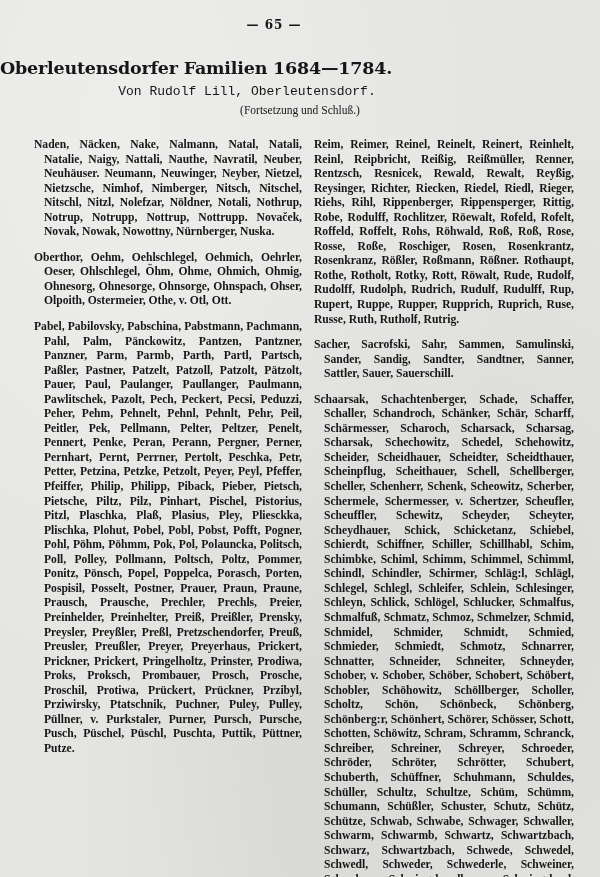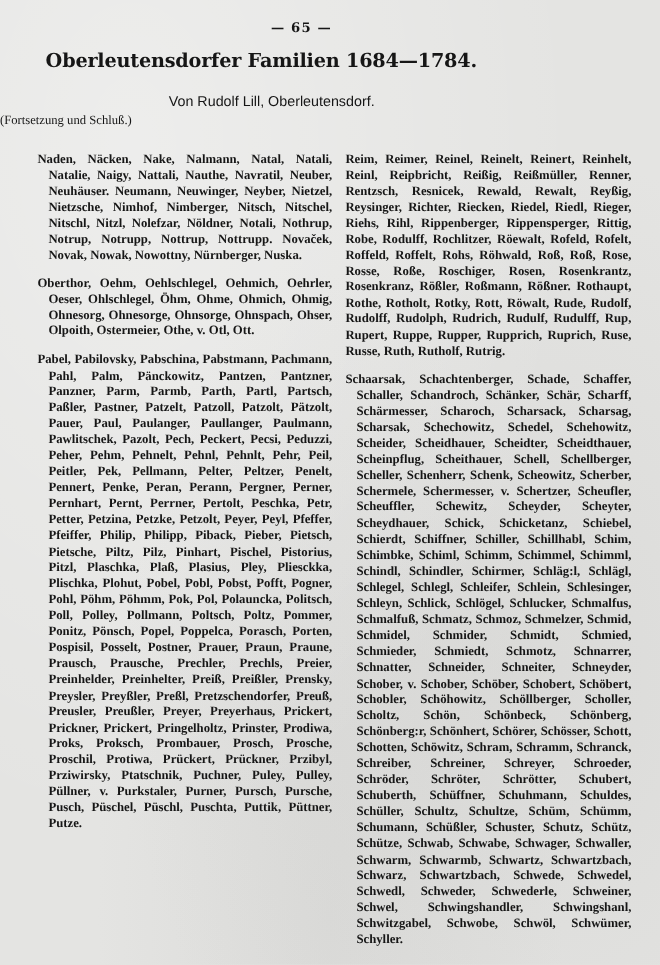--- a/index.html
+++ b/index.html
@@ -12,32 +12,32 @@
         radial-gradient(ellipse at 50% 95%, rgba(210,210,208,0.5), rgba(210,210,208,0) 50%);
       color: #161616;
       font-family: "DejaVu Serif", serif;
       position: relative;
     }
     .page-number {
       position: absolute; top: 18px; left: 0; width: 548px;
       text-align: center; font-size: 12px; font-weight: bold; letter-spacing: 1px;
     }
     .title {
-      position: absolute; top: 46px; left: 0; width: 475px;
-      text-align: center; font-size: 17.5px; font-weight: bold;
+      position: absolute; top: 58px; left: 0; width: 475px;
+      text-align: left; font-size: 17.5px; font-weight: bold;
       font-family: "DejaVu Serif", serif; letter-spacing: -0.2px;
     }
     .byline {
       position: absolute; top: 84px; left: 0; width: 494px;
       text-align: center; font-size: 13px;
-      font-family: Liberation Sans, sans-serif;
+      font-family: Liberation Mono, monospace;
     }
     .continuation {
       position: absolute; top: 104px; left: 0; width: 600px;
-      text-align: left; font-size: 11.5px;
+      text-align: center; font-size: 11.5px;
       font-family: "Liberation Serif", serif;
     }
     .column {
       position: absolute; top: 127px;
       font-family: "Liberation Serif", serif;
       font-weight: bold;
       font-size: 11.6px;
       line-height: 14.55px;
     }
     .col-left { left: 34px; width: 268px; }
@@ -59,14 +59,15 @@
 <div class="continuation">(Fortsetzung und Schluß.)</div>
 
 <div class="column col-left">
   <p class="entry">Naden, Näcken, Nake, Nalmann, Natal, Natali, Natalie, Naigy, Nattali, Nauthe, Navratil, Neuber, Neuhäuser. Neumann, Neuwinger, Neyber, Nietzel, Nietzsche, Nimhof, Nimberger, Nitsch, Nitschel, Nitschl, Nitzl, Nolefzar, Nöldner, Notali, Nothrup, Notrup, Notrupp, Nottrup, Nottrupp. Novaček, Novak, Nowak, Nowottny, Nürnberger, Nuska.</p>
   <p class="entry">Oberthor, Oehm, Oehlschlegel, Oehmich, Oehrler, Oeser, Ohlschlegel, Öhm, Ohme, Ohmich, Ohmig, Ohnesorg, Ohnesorge, Ohnsorge, Ohnspach, Ohser, Olpoith, Ostermeier, Othe, v. Otl, Ott.</p>
   <p class="entry">Pabel, Pabilovsky, Pabschina, Pabstmann, Pachmann, Pahl, Palm, Pänckowitz, Pantzen, Pantzner, Panzner, Parm, Parmb, Parth, Partl, Partsch, Paßler, Pastner, Patzelt, Patzoll, Patzolt, Pätzolt, Pauer, Paul, Paulanger, Paullanger, Paulmann, Pawlitschek, Pazolt, Pech, Peckert, Pecsi, Peduzzi, Peher, Pehm, Pehnelt, Pehnl, Pehnlt, Pehr, Peil, Peitler, Pek, Pellmann, Pelter, Peltzer, Penelt, Pennert, Penke, Peran, Perann, Pergner, Perner, Pernhart, Pernt, Perrner, Pertolt, Peschka, Petr, Petter, Petzina, Petzke, Petzolt, Peyer, Peyl, Pfeffer, Pfeiffer, Philip, Philipp, Piback, Pieber, Pietsch, Pietsche, Piltz, Pilz, Pinhart, Pischel, Pistorius, Pitzl, Plaschka, Plaß, Plasius, Pley, Pliesckka, Plischka, Plohut, Pobel, Pobl, Pobst, Pofft, Pogner, Pohl, Pöhm, Pöhmm, Pok, Pol, Polauncka, Politsch, Poll, Polley, Pollmann, Poltsch, Poltz, Pommer, Ponitz, Pönsch, Popel, Poppelca, Porasch, Porten, Pospisil, Posselt, Postner, Prauer, Praun, Praune, Prausch, Prausche, Prechler, Prechls, Preier, Preinhelder, Preinhelter, Preiß, Preißler, Prensky, Preysler, Preyßler, Preßl, Pretzschendorfer, Preuß, Preusler, Preußler, Preyer, Preyerhaus, Prickert, Prickner, Prickert, Pringelholtz, Prinster, Prodiwa, Proks, Proksch, Prombauer, Prosch, Prosche, Proschil, Protiwa, Prückert, Prückner, Przibyl, Przi­wirsky, Ptatschnik, Puchner, Puley, Pulley, Püllner, v. Purkstaler, Purner, Pursch, Pursche, Pusch, Püschel, Püschl, Puschta, Puttik, Püttner, Putze.</p>
 </div>
 
 <div class="column col-right">
   <p class="entry" style="text-indent:0;padding-left:0;">Reim, Reimer, Reinel, Reinelt, Reinert, Reinhelt, Reinl, Reipbricht, Reißig, Reißmüller, Renner, Rentzsch, Resnicek, Rewald, Rewalt, Reyßig, Reysinger, Richter, Riecken, Riedel, Riedl, Rieger, Riehs, Rihl, Rippenberger, Rippensperger, Rittig, Robe, Rodulff, Rochlitzer, Röewalt, Rofeld, Rofelt, Roffeld, Roffelt, Rohs, Röhwald, Roß, Roß, Rose, Rosse, Roße, Roschiger, Rosen, Rosenkrantz, Rosenkranz, Rößler, Roßmann, Rößner. Rothaupt, Rothe, Rotholt, Rotky, Rott, Röwalt, Rude, Rudolf, Rudolff, Rudolph, Rudrich, Rudulf, Rudulff, Rup, Rupert, Ruppe, Rupper, Rupprich, Ruprich, Ruse, Russe, Ruth, Rutholf, Rutrig.</p>
+  <p class="entry">Sacher, Sacrofski, Sahr, Sammen, Samulinski, Sander, Sandig, Sandter, Sandtner, Sanner, Sattler, Sauer, Sauerschill.</p>
   <p class="entry">Schaarsak, Schachtenberger, Schade, Schaffer, Schaller, Schandroch, Schänker, Schär, Scharff, Schärmesser, Scharoch, Scharsack, Scharsag, Scharsak, Schechowitz, Schedel, Schehowitz, Scheider, Scheidhauer, Scheidter, Scheidthauer, Scheinpflug, Scheithauer, Schell, Schellberger, Scheller, Schenherr, Schenk, Scheowitz, Scherber, Schermele, Schermesser, v. Schertzer, Scheufler, Scheuffler, Schewitz, Scheyder, Scheyter, Scheydhauer, Schick, Schicketanz, Schiebel, Schierdt, Schiffner, Schiller, Schillhabl, Schim, Schimbke, Schiml, Schimm, Schimmel, Schimml, Schindl, Schindler, Schirmer, Schläg:l, Schlägl, Schlegel, Schlegl, Schleifer, Schlein, Schlesinger, Schleyn, Schlick, Schlögel, Schlucker, Schmalfus, Schmalfuß, Schmatz, Schmoz, Schmelzer, Schmid, Schmidel, Schmider, Schmidt, Schmied, Schmieder, Schmiedt, Schmotz, Schnarrer, Schnatter, Schneider, Schneiter, Schneyder, Schober, v. Schober, Schöber, Schobert, Schöbert, Schobler, Schöhowitz, Schöllberger, Scholler, Scholtz, Schön, Schönbeck, Schönberg, Schönberg:r, Schönhert, Schörer, Schösser, Schott, Schotten, Schöwitz, Schram, Schramm, Schranck, Schreiber, Schreiner, Schreyer, Schroeder, Schröder, Schröter, Schrötter, Schubert, Schuberth, Schüffner, Schuhmann, Schuldes, Schüller, Schultz, Schultze, Schüm, Schümm, Schumann, Schüßler, Schuster, Schutz, Schütz, Schütze, Schwab, Schwabe, Schwager, Schwaller, Schwarm, Schwarmb, Schwartz, Schwartzbach, Schwarz, Schwartzbach, Schwede, Schwedel, Schwedl, Schweder, Schwederle, Schweiner, Schwel, Schwingshandler, Schwingshanl, Schwitzgabel, Schwobe, Schwöl, Schwümer, Schyller.</p>
 </div>
 
 </body></html>

